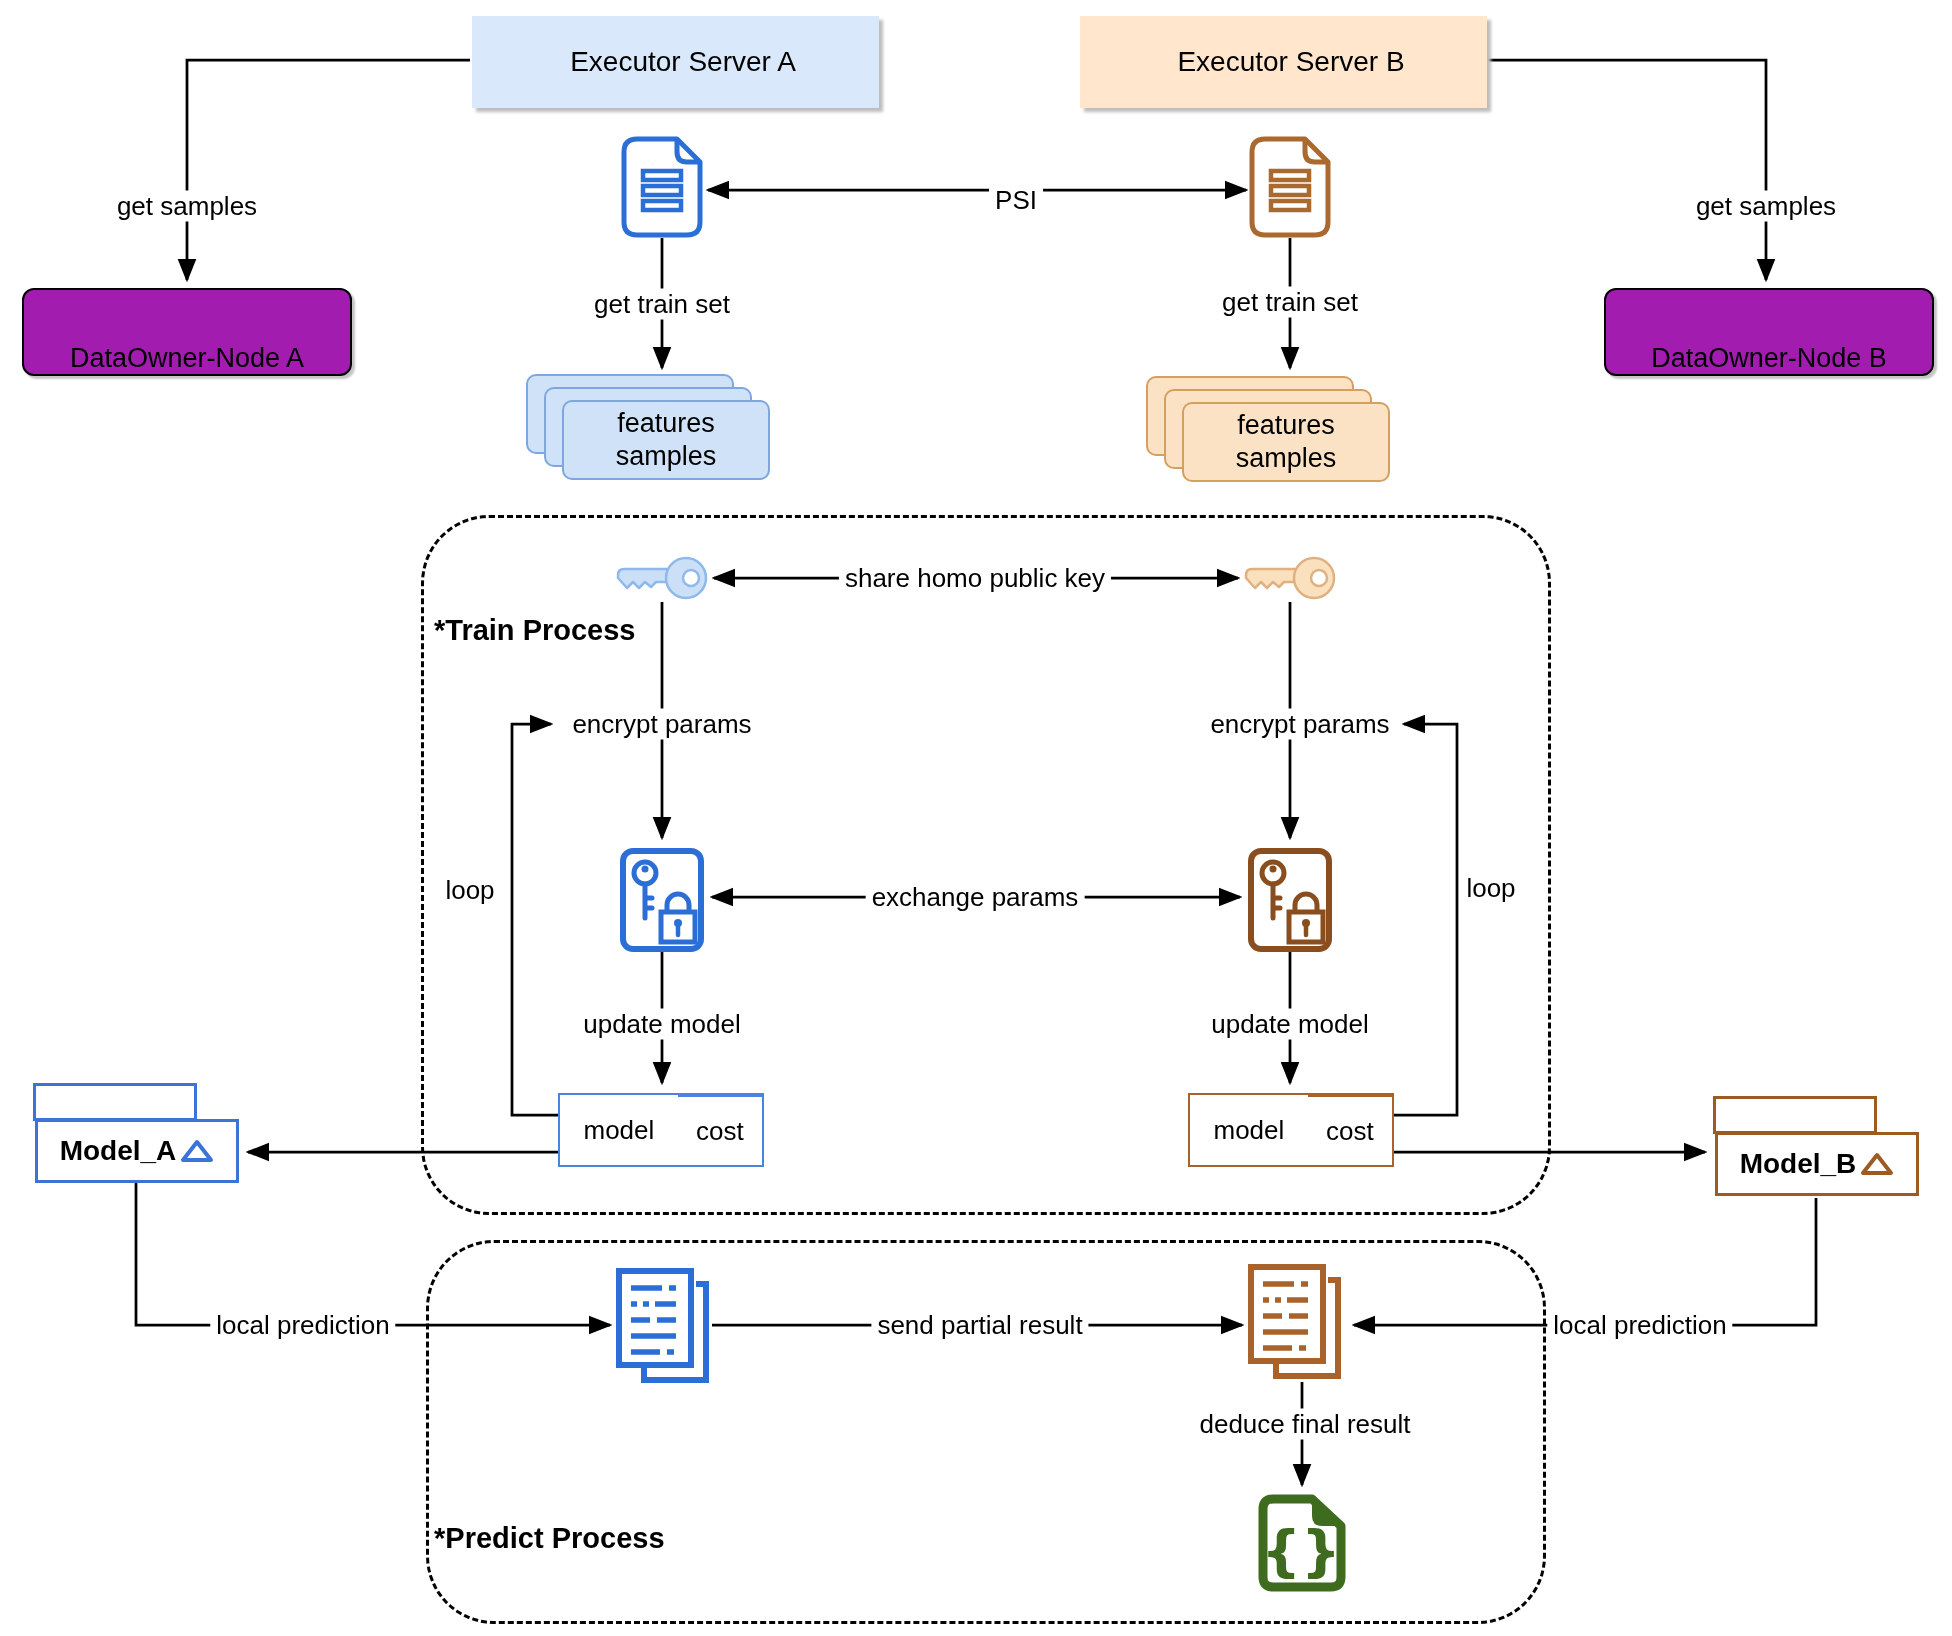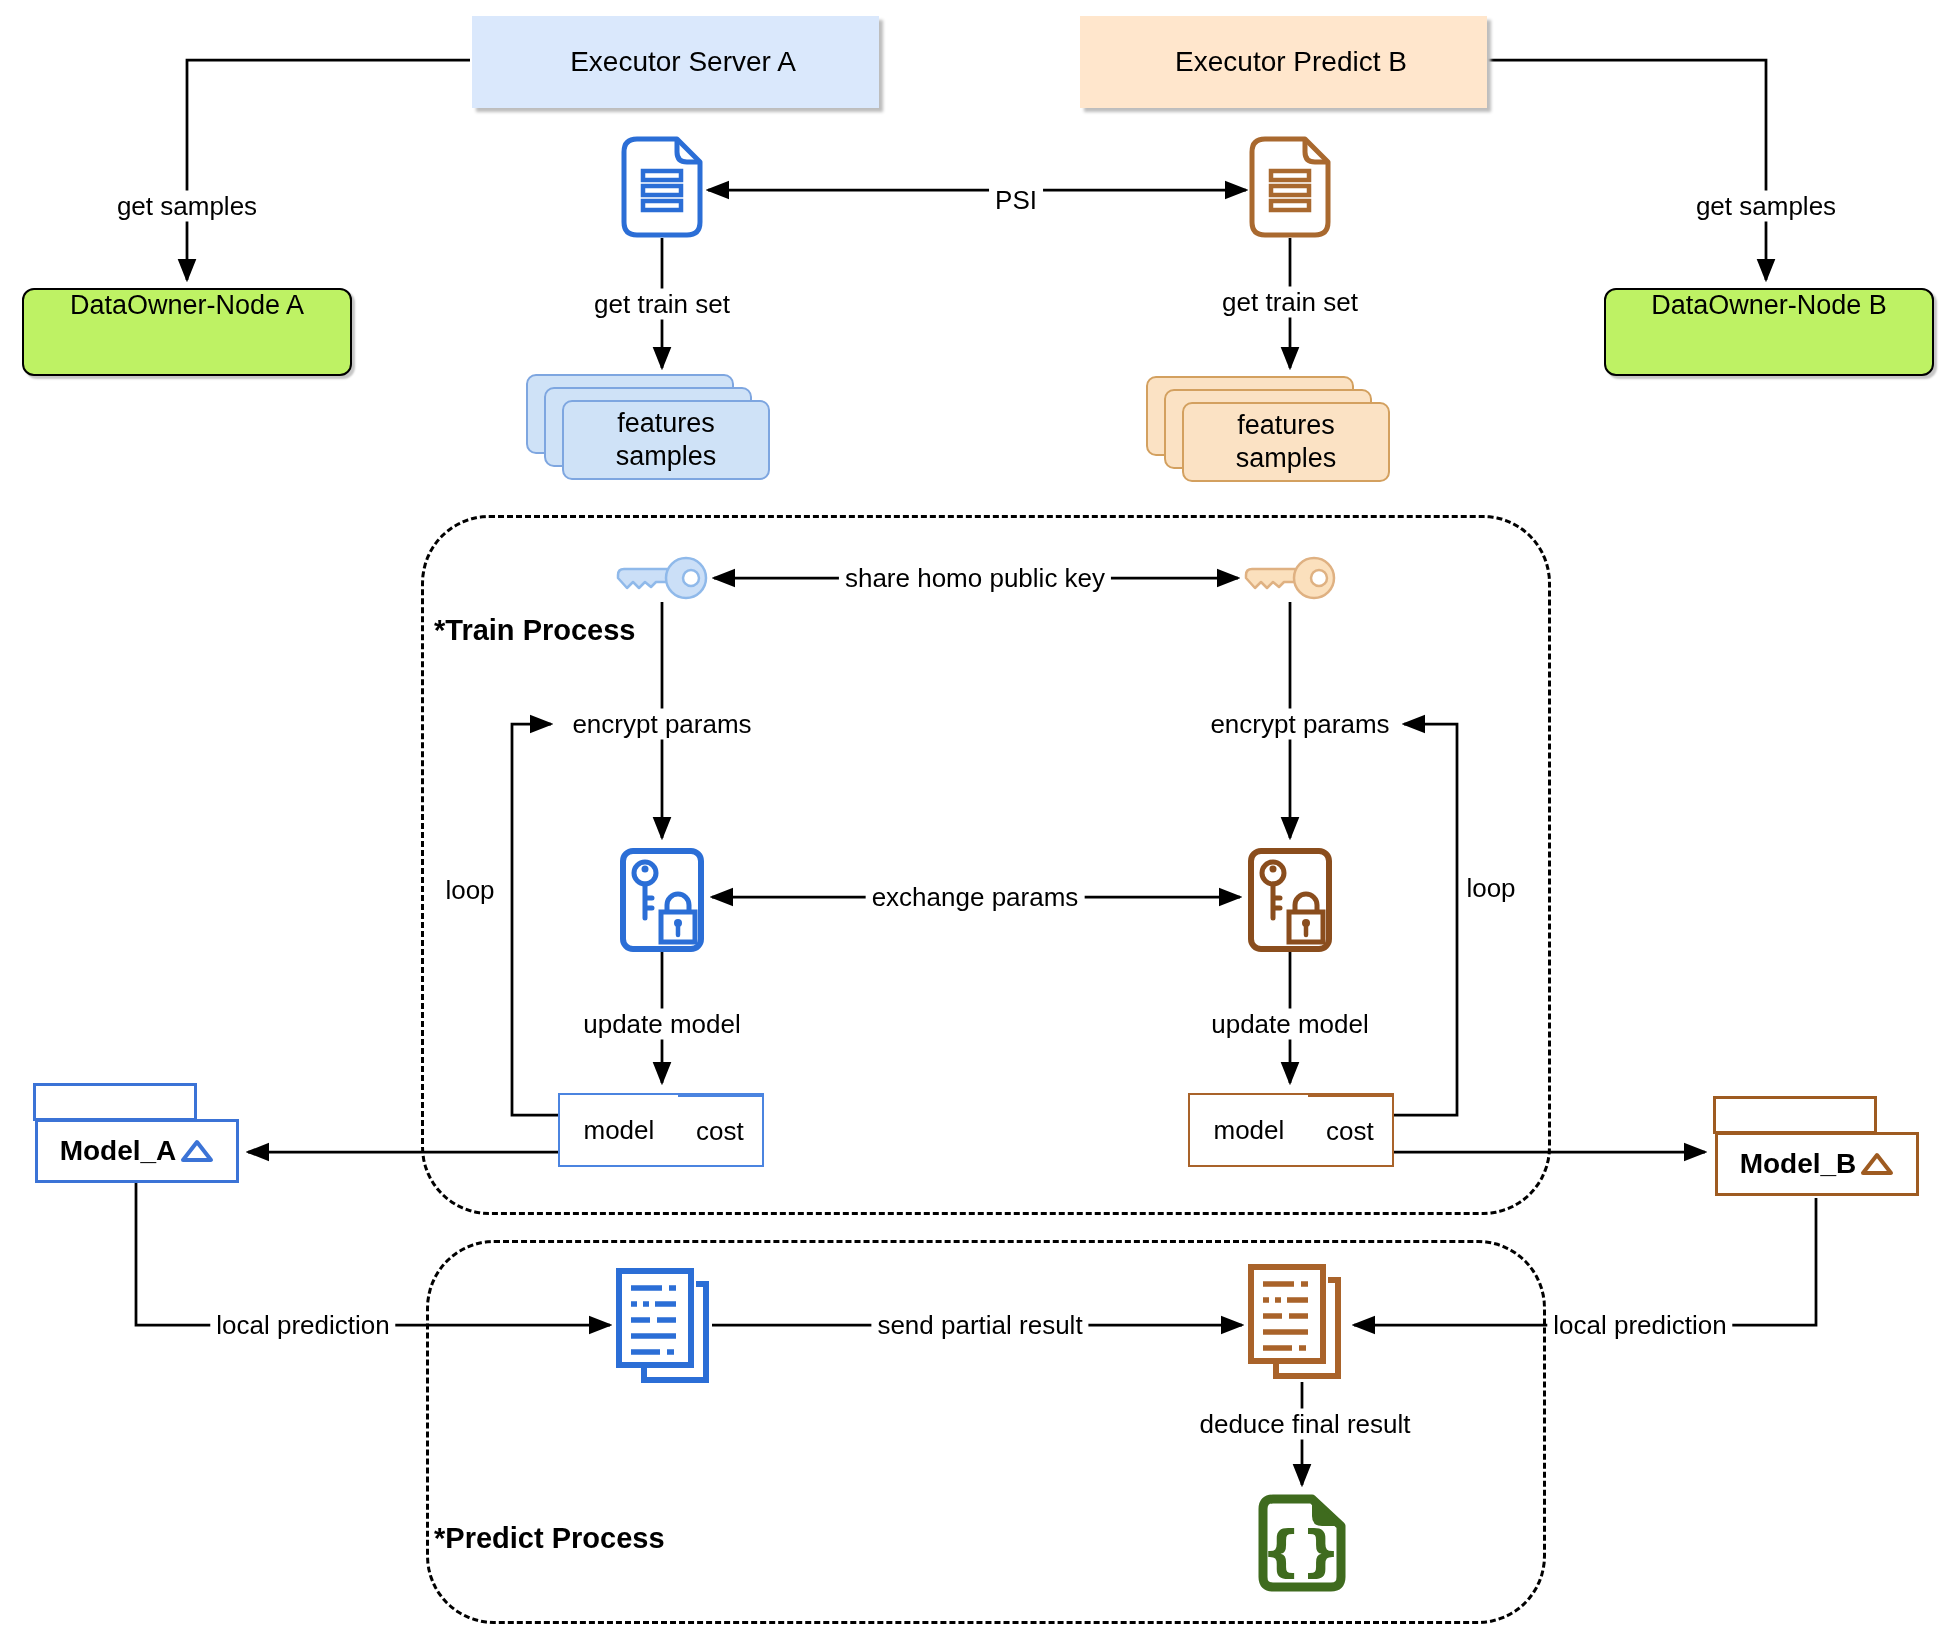--- a/index.html
+++ b/index.html
@@ -9,22 +9,22 @@
   }
   .abs{position:absolute;}
   
   .proc{position:absolute;border:3px dashed #000;border-radius:68px;background:transparent;}
   
   .server{position:absolute;width:392px;height:92px;display:flex;align-items:center;justify-content:center;
           font-size:28px;box-shadow:4px 4px 3px #bdbdbd;padding-left:15px;}
   .server-a{background:#dae8fc;}
   .server-b{background:#ffe6cc;}
   
-  .owner{position:absolute;width:326px;height:84px;display:flex;align-items:flex-start;justify-content:center;
-         font-size:27px;background:#bef264;border:2.5px solid #000;border-radius:12px;box-shadow:3px 3px 2px #c6c6c6;}
+  .owner{position:absolute;width:326px;height:84px;display:flex;align-items:flex-end;justify-content:center;
+         font-size:27px;background:#a21caf;border:2.5px solid #000;border-radius:12px;box-shadow:3px 3px 2px #c6c6c6;}
   
   .stackcard{position:absolute;width:208px;height:80px;border-radius:10px;box-sizing:border-box;text-align:center;}
   .stack-a{background:#cfe2f7;border:2.5px solid #7ea6e0;}
   .stack-b{background:#fbe2c4;border:2.5px solid #d3a05f;}
   .stacktext{display:flex;flex-direction:column;align-items:center;justify-content:center;height:100%;
              font-size:27px;line-height:33px;}
   
   .elabel{position:absolute;transform:translate(-50%,-50%);background:#fff;padding:0 6px;
           font-size:26px;white-space:nowrap;}
   .ptitle{position:absolute;font-size:29px;font-weight:bold;white-space:nowrap;}
@@ -82,21 +82,21 @@
       <path d="M1816 1198 V1325 H1354" marker-end="url(#arr)"></path>
       <path d="M712 1325 H1242" marker-end="url(#arr)"></path>
       <path d="M1302 1382 V1485" marker-end="url(#arr)"></path>
     </g>
   </svg>
 
   <div class="server server-a" style="left:472px;top:16px;">
       <span>Executor Server A</span>
     </div>
   <div class="server server-b" style="left:1080px;top:16px;">
-      <span>Executor Predict B</span>
+      <span>Executor Server B</span>
     </div>
 
   <div class="owner" style="left:22px;top:288px;">
       <span>DataOwner-Node A</span>
     </div>
   <div class="owner" style="left:1604px;top:288px;">
       <span>DataOwner-Node B</span>
     </div>
 
   <svg class="abs" style="left:617px;top:135px;" width="90" height="104" viewBox="0 0 90 104">

